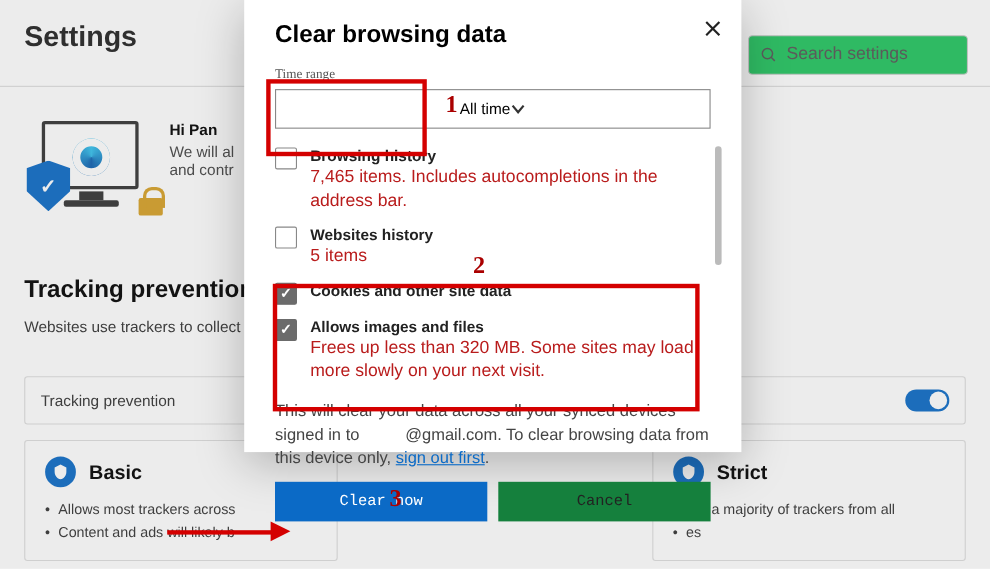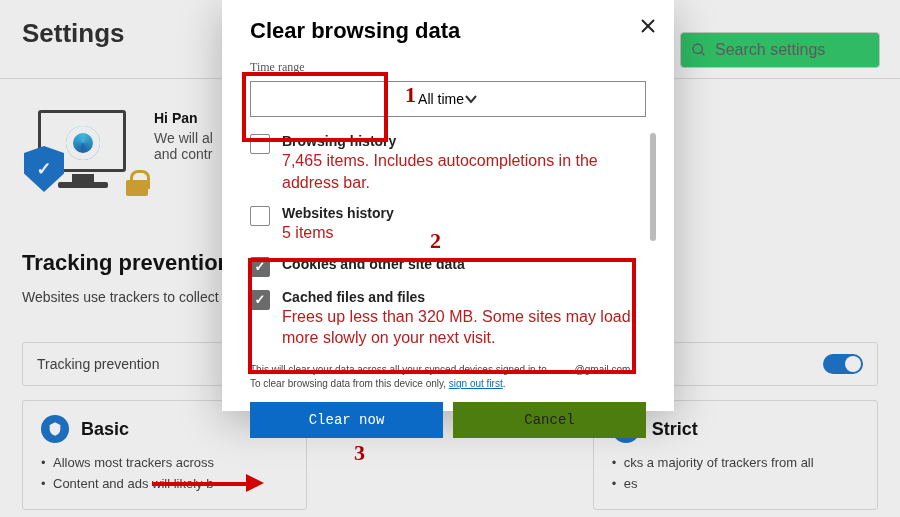--- a/index.html
+++ b/index.html
@@ -48,26 +48,26 @@
   .select { width:100%; height:36px; border:1px solid #888; display:flex; align-items:center; justify-content:center; padding:0 12px; font-size:14px; cursor:pointer; background:#fff; }
   .select svg { width:14px; height:14px; stroke:#333; stroke-width:2; fill:none; }
   .options { margin-top:16px; display:flex; flex-direction:column; gap:12px; position:relative; }
   .scroll-hint { position:absolute; right:-10px; top:0; width:6px; height:108px; background:#bbb; border-radius:3px; }
   .opt { display:flex; gap:12px; align-items:flex-start; }
   .cb { width:20px; height:20px; border:1.5px solid #888; border-radius:2px; flex-shrink:0; margin-top:1px; display:flex; align-items:center; justify-content:center; cursor:pointer; }
   .cb.checked { background:#6b6b6b; border-color:#6b6b6b; }
   .cb.checked::after { content:"✓"; color:#fff; font-size:13px; font-weight:bold; }
   .opt-text .t { font-size:14px; font-weight:600; color:#222; }
   .opt-text .s { font-size:16px; color:#b91c1c; line-height:1.35; margin-top:1px; }
-  .sync-note { font-size:10px; color:#444; margin-top:14px; line-height:1.45; }
+  .sync-note { font-size:15px; color:#444; margin-top:14px; line-height:1.45; }
   .sync-note a { color:#0b6ac6; text-decoration:underline; cursor:pointer; }
   .dialog-actions { display:flex; gap:10px; margin-top:10px; }
   .btn { flex:1; height:36px; font-size:14px; display:flex; align-items:center; justify-content:center; cursor:pointer; border:none;font-family:Liberation Mono, monospace; }
   .btn-primary { background:#0b6ac6; color:#fff; }
-  .btn-secondary { background:#4d7c0f; color:#222; }
+  .btn-secondary { background:#15803d; color:#222; }
 
   
   .anno { position:absolute; pointer-events:none; }
   .anno-box { border:4px solid #d40000; }
   .anno-num { color:#aa0000; font-size:22px; font-weight:800; font-family: Georgia, serif; }
   .arrow { position:absolute; }
   .arrow-line { position:absolute; height:4px; background:#d40000; }
   .arrow-head { position:absolute; width:0; height:0; border-top:9px solid transparent; border-bottom:9px solid transparent; border-left:18px solid #d40000; }
 </style>
 </head>
@@ -184,21 +184,21 @@
     <div class="opt">
       <div class="cb checked"></div>
       <div class="opt-text">
         <div class="t">Cookies and other site data</div>
       </div>
     </div>
 
     <div class="opt">
       <div class="cb checked"></div>
       <div class="opt-text">
-        <div class="t">Cached files and files</div>
+        <div class="t">Allows images and files</div>
         <div class="s">Frees up less than 320 MB. Some sites may load more slowly on your next visit.</div>
       </div>
     </div>
   </div>
 
   <p class="sync-note">
     <span>This will clear your data across all your synced devices signed in to </span>&nbsp;&nbsp;&nbsp;&nbsp;&nbsp;&nbsp;&nbsp;&nbsp;&nbsp;<span>@gmail.com</span><span>. To clear browsing data from this device only, </span><a>sign out first</a><span>.</span>
   </p>
 
   <div class="dialog-actions">

